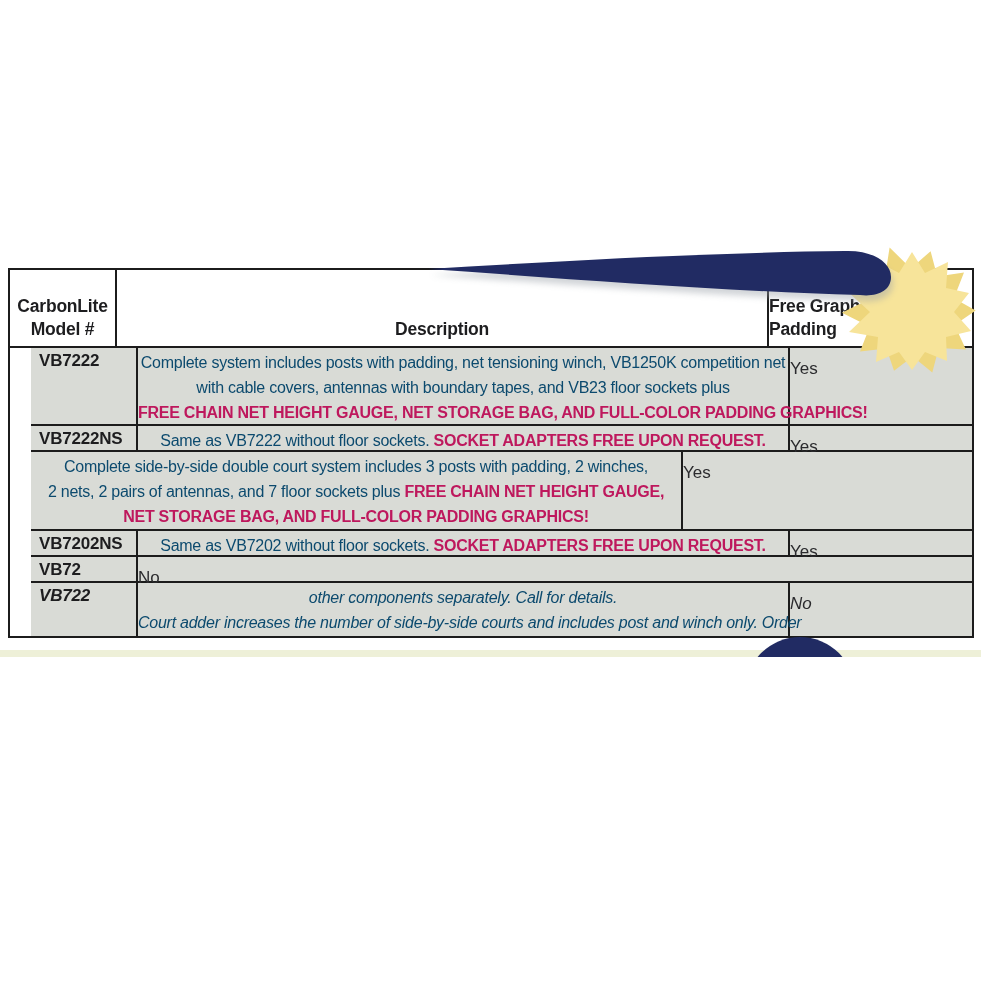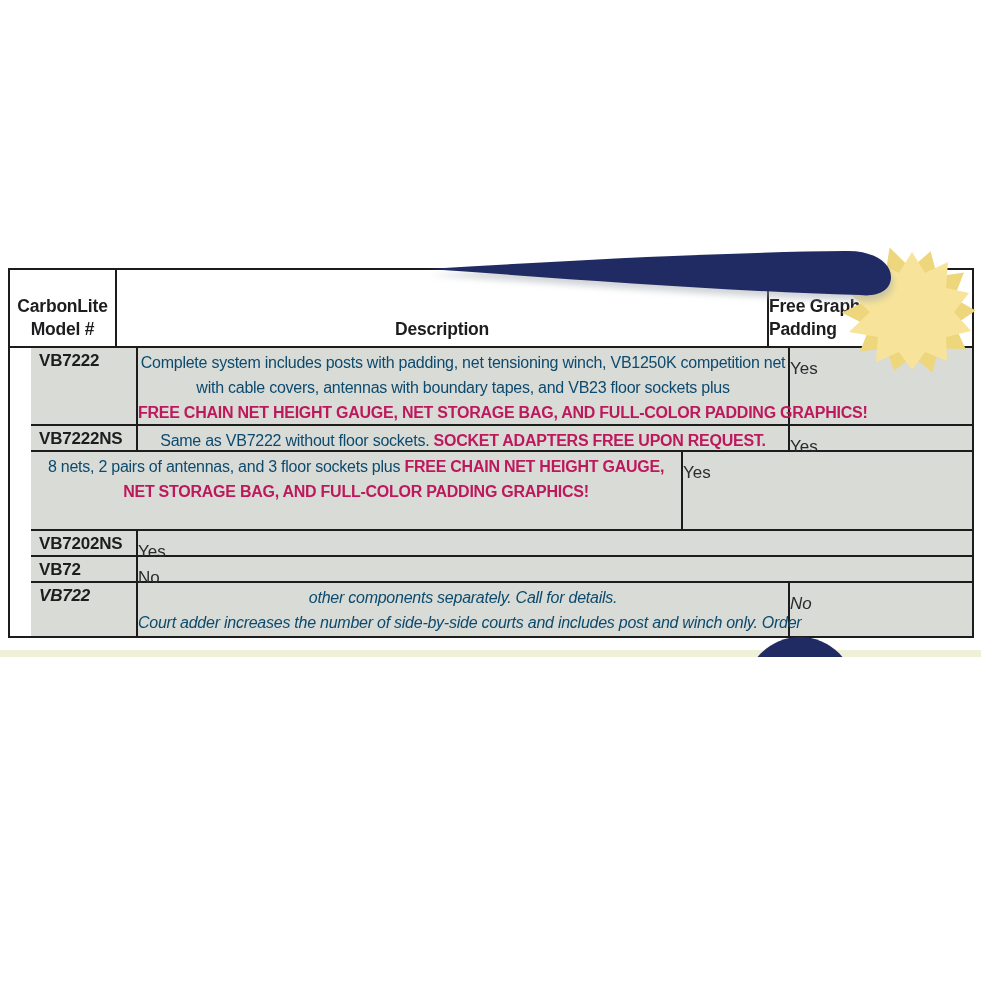--- a/index.html
+++ b/index.html
@@ -68,28 +68,32 @@
     <div class="t-row body-row h28">
       <div class="c-model">VB7222NS</div>
       <div class="c-desc">
         <div class="dline"><span class="black">Same as VB7222 without floor sockets. </span><span class="blue">SOCKET ADAPTERS FREE UPON REQUEST.</span></div>
       </div>
       <div class="c-pad"><span class="val">Yes</span></div>
     </div>
 
     <div class="t-row body-row h81">
       <div class="c-desc">
-        <div class="dline"><span class="black">8 nets, 2 pairs of antennas, and 3 floor sockets plus </span><span class="blue">FREE CHAIN NET HEIGHT GAUGE,</span></div>
+        <div class="dline"><span class="black">Complete side-by-side double court system includes 3 posts with padding, 2 winches,</span></div>
+        <div class="dline"><span class="black">2 nets, 2 pairs of antennas, and 7 floor sockets plus </span><span class="blue">FREE CHAIN NET HEIGHT GAUGE,</span></div>
         <div class="dline"><span class="blue">NET STORAGE BAG, AND FULL-COLOR PADDING GRAPHICS!</span></div>
       </div>
       <div class="c-pad"><span class="val">Yes</span></div>
     </div>
 
     <div class="t-row body-row h28">
       <div class="c-model">VB7202NS</div>
+      <div class="c-desc">
+        <div class="dline"><span class="black">Same as VB7202 without floor sockets. </span><span class="blue">SOCKET ADAPTERS FREE UPON REQUEST.</span></div>
+      </div>
       <div class="c-pad"><span class="val">Yes</span></div>
     </div>
 
     <div class="t-row body-row h28">
       <div class="c-model">VB72</div>
       <div class="c-pad"><span class="val">No</span></div>
     </div>
 
     <div class="t-row body-row h55">
       <div class="c-model">VB722</div>

